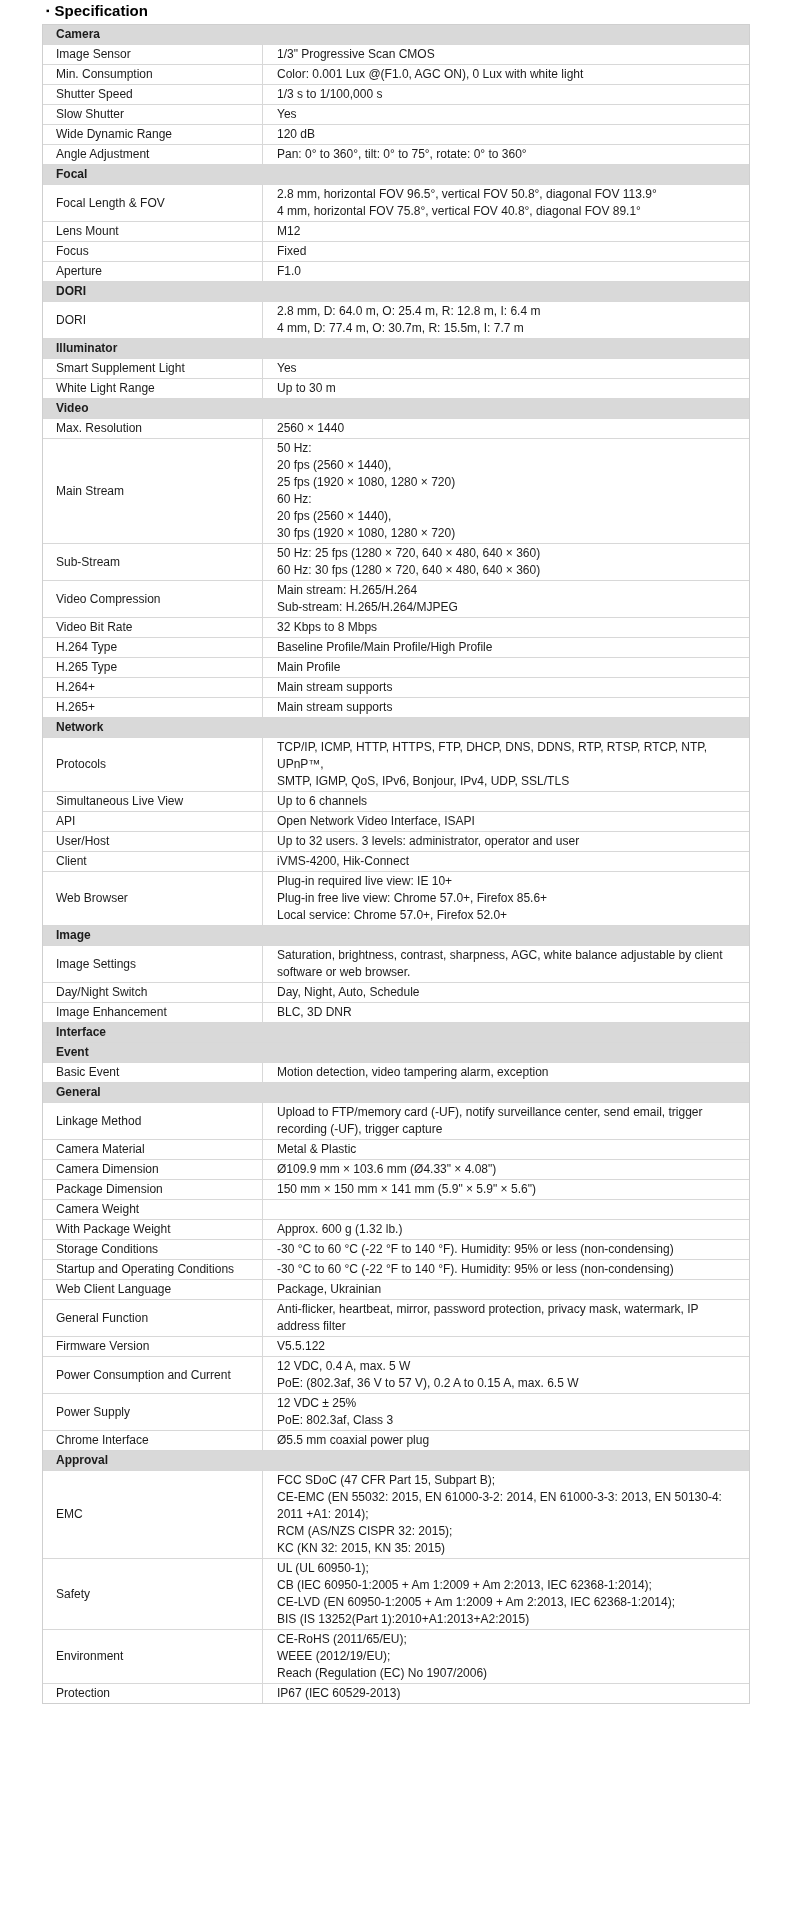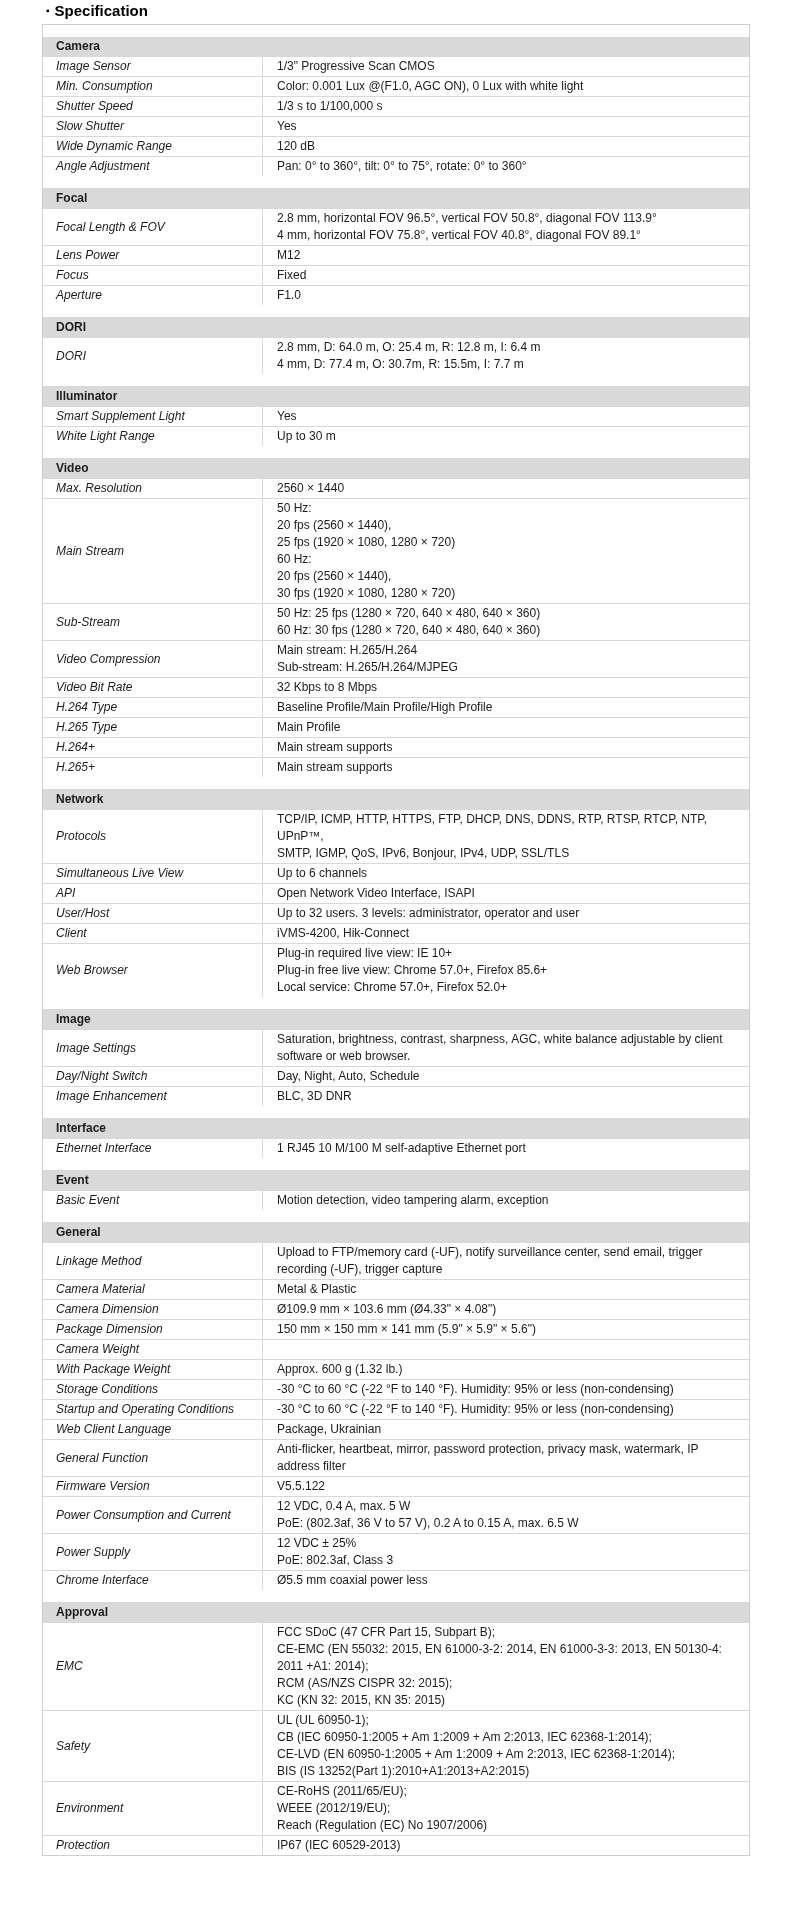--- a/index.html
+++ b/index.html
@@ -22,32 +22,31 @@
   .title .bullet{font-size:10px;line-height:1;}
   .spec-table{
     position:absolute;left:42px;top:24px;width:708px;
     border:1px solid var(--border);
     font-size:12px;line-height:17px;
   }
   .section-header{
     background:var(--hdr-bg);
     font-weight:bold;
     padding:1px 4px 1px 13px;
-    margin-top:12px;
   }
   .spec-row{display:flex;align-items:stretch;}
   .spec-row + .spec-row,
   .spec-row + .section-header,
   .section-header + .spec-row,
   .section-header + .section-header{border-top:1px solid #d8d8d8;}
   .cell.label{
     width:220px;flex:0 0 220px;
     padding:1px 25px 1px 13px;
     border-right:1px solid #d8d8d8;
-    display:flex;align-items:center;font-style:italic;
+    display:flex;align-items:center;
   }
   .cell.value{
     flex:1 1 auto;
     padding:1px 6px 1px 14px;
     display:flex;flex-direction:column;justify-content:center;
   }
   .cell.value .line{display:block;}
 </style>
 </head>
 <body>
@@ -101,21 +100,21 @@
     <span>Focal</span>
   </div>
       <div class="spec-row">
     <div class="cell label">Focal Length &amp; FOV</div>
     <div class="cell value">
           <div class="line">2.8 mm, horizontal FOV 96.5°, vertical FOV 50.8°, diagonal FOV 113.9°</div>
           <div class="line">4 mm, horizontal FOV 75.8°, vertical FOV 40.8°, diagonal FOV 89.1°</div>
         </div>
   </div>
       <div class="spec-row">
-    <div class="cell label">Lens Power</div>
+    <div class="cell label">Lens Mount</div>
     <div class="cell value">
           <div class="line">M12</div>
         </div>
   </div>
       <div class="spec-row">
     <div class="cell label">Focus</div>
     <div class="cell value">
           <div class="line">Fixed</div>
         </div>
   </div>
@@ -273,26 +272,20 @@
   </div>
       <div class="spec-row">
     <div class="cell label">Image Enhancement</div>
     <div class="cell value">
           <div class="line">BLC, 3D DNR</div>
         </div>
   </div>
       <div class="section-header">
     <span>Interface</span>
   </div>
-      <div class="spec-row">
-    <div class="cell label">Ethernet Interface</div>
-    <div class="cell value">
-          <div class="line">1 RJ45 10 M/100 M self-adaptive Ethernet port</div>
-        </div>
-  </div>
       <div class="section-header">
     <span>Event</span>
   </div>
       <div class="spec-row">
     <div class="cell label">Basic Event</div>
     <div class="cell value">
           <div class="line">Motion detection, video tampering alarm, exception</div>
         </div>
   </div>
       <div class="section-header">
@@ -371,21 +364,21 @@
       <div class="spec-row">
     <div class="cell label">Power Supply</div>
     <div class="cell value">
           <div class="line">12 VDC ± 25%</div>
           <div class="line">PoE: 802.3af, Class 3</div>
         </div>
   </div>
       <div class="spec-row">
     <div class="cell label">Chrome Interface</div>
     <div class="cell value">
-          <div class="line">Ø5.5 mm coaxial power less</div>
+          <div class="line">Ø5.5 mm coaxial power plug</div>
         </div>
   </div>
       <div class="section-header">
     <span>Approval</span>
   </div>
       <div class="spec-row">
     <div class="cell label">EMC</div>
     <div class="cell value">
           <div class="line">FCC SDoC (47 CFR Part 15, Subpart B);</div>
           <div class="line">CE-EMC (EN 55032: 2015, EN 61000-3-2: 2014, EN 61000-3-3: 2013, EN 50130-4: 2011 +A1: 2014);</div>

